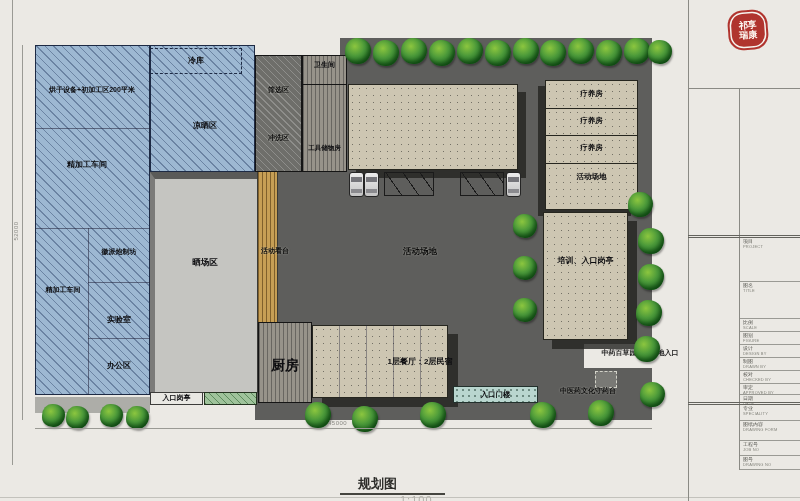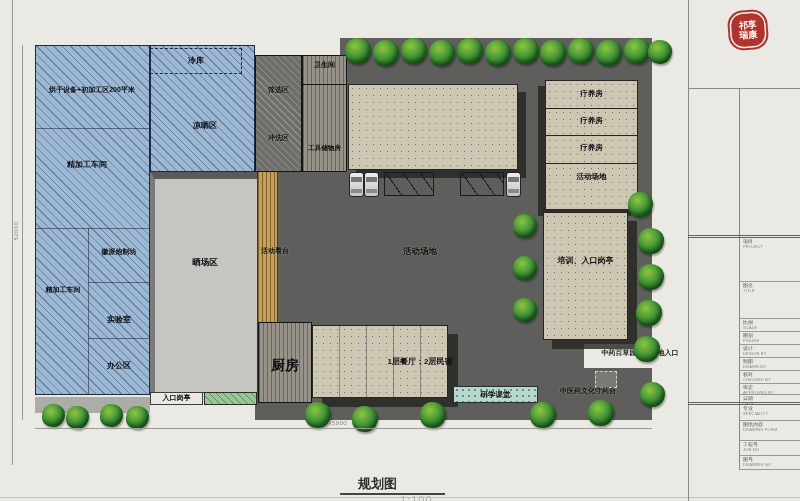--- a/index.html
+++ b/index.html
@@ -133,21 +133,21 @@
   <div class="abs stripes-v" style="left:258px;top:322px;width:54px;height:81px;"></div>
   <div class="zl" style="left:258px;top:357px;width:54px;font-size:14px;">厨房</div>
   <div class="abs dots" style="left:312px;top:325px;width:136px;height:73px;box-shadow:10px 9px 0 rgba(35,35,33,.8);"></div>
   <div class="line" style="left:339px;top:325px;width:1px;height:73px;opacity:.4;"></div>
   <div class="line" style="left:366px;top:325px;width:1px;height:73px;opacity:.4;"></div>
   <div class="line" style="left:393px;top:325px;width:1px;height:73px;opacity:.4;"></div>
   <div class="line" style="left:420px;top:325px;width:1px;height:73px;opacity:.4;"></div>
   <div class="zl" style="left:314px;top:357px;width:132px;font-size:8px;margin-left:40px;">1层餐厅：2层民宿</div>
 
   <div class="abs gate-fill" style="left:453px;top:386px;width:85px;height:17px;"></div>
-  <div class="zl" style="left:453px;top:390px;width:85px;font-size:7.5px;">研学课堂</div>
+  <div class="zl" style="left:453px;top:390px;width:85px;font-size:7.5px;">入口门楼</div>
   <div class="abs" style="left:595px;top:371px;width:22px;height:17px;border:1px dashed #d2d2c8;background:rgba(220,220,210,.22);box-sizing:border-box;"></div>
   <div class="zl ondark" style="left:538px;top:387px;width:100px;font-size:7px;">中医药文化守药台</div>
   <div class="zl" style="left:590px;top:349px;width:100px;font-size:7px;color:#1c1c1c;">中药百草园示范基地入口</div>
 
   <span class="tree" style="left:345px;top:38px;width:26px;height:26px;"></span>
   <span class="tree" style="left:373px;top:40px;width:26px;height:26px;"></span>
   <span class="tree" style="left:401px;top:38px;width:26px;height:26px;"></span>
   <span class="tree" style="left:429px;top:40px;width:26px;height:26px;"></span>
   <span class="tree" style="left:457px;top:38px;width:26px;height:26px;"></span>
   <span class="tree" style="left:485px;top:40px;width:26px;height:26px;"></span>

